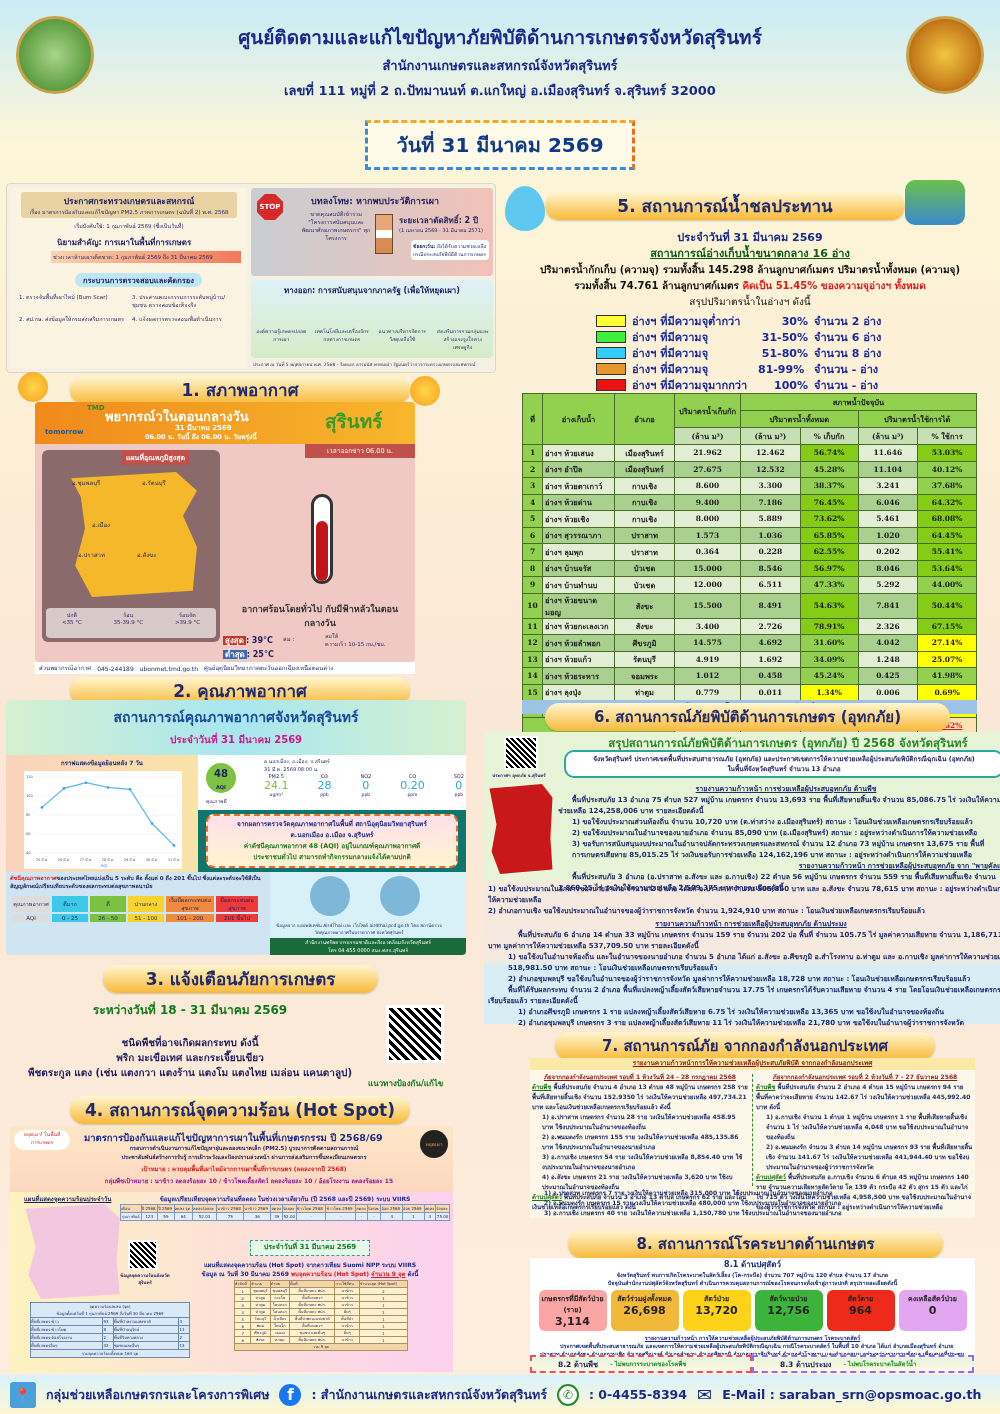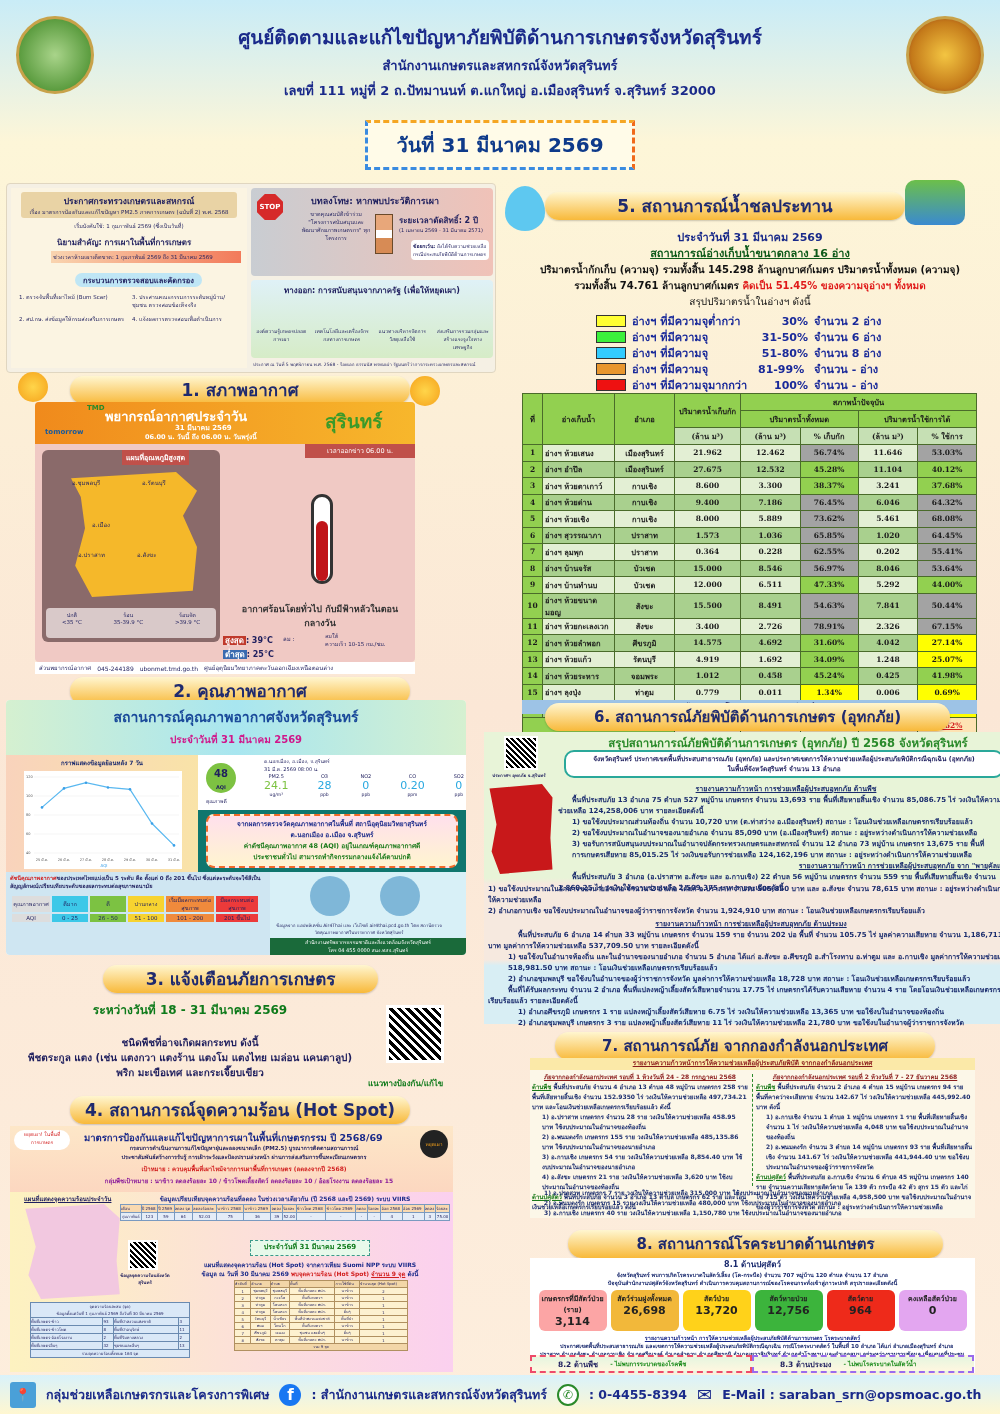--- a/index.html
+++ b/index.html
@@ -18,21 +18,21 @@
 .infog{left:6px;top:183px;width:490px;height:190px;background:#f5f0e4;border:1px solid #e0d6c0}
 .weather{left:35px;top:402px;width:380px;height:260px;background:#f0c9c4}
 .wbar{left:0;top:0;width:380px;height:42px;background:linear-gradient(90deg,#f08a1c,#f7b72c)}
 .aq{left:6px;top:700px;width:460px;height:255px;background:#fff}
 .leg-row{display:flex;align-items:center;gap:6px;font-size:11px;font-weight:bold;color:#1a2a9a;height:16px}
 .sw{width:30px;height:12px;border:1.5px solid #333}
 table{border-collapse:collapse}
 .res td,.res th{border:1px solid #4a6b2a;font-size:7.5px;font-weight:bold;text-align:center;padding:0 2px;height:16.5px;font-family:"DejaVu Serif",serif;color:#1a1a1a}
 .res th{background:#92d050;height:17px}
 .res td.name{text-align:left}
-.c-blue{background:#a3a3a3}.c-green{background:#92d050}.c-yellow{background:#ffff00}.c-light{background:#e3efd4}.c-mid{background:#a9d08e}
+.c-blue{background:#84cc16}.c-green{background:#92d050}.c-yellow{background:#ffff00}.c-light{background:#e3efd4}.c-mid{background:#a9d08e}
 .res tr.total td{background:#fde3b3;color:#d21f1f}
 .small{font-size:7px;font-weight:bold;color:#1b2d6e;line-height:11px}
 .card{border-radius:6px;font-size:7px;font-weight:bold;text-align:center;color:#222;padding:3px 2px}
 .card b{display:block;font-size:11px}
 .footer{left:0;top:1375px;width:1000px;height:39px;background:linear-gradient(180deg,#d9f2fb,#fff7d0);display:flex;align-items:center;gap:10px;padding-left:10px;font-size:12.5px;font-weight:bold;color:#1a2a8a}
 .icn{display:inline-flex;align-items:center;justify-content:center;border-radius:50%;color:#fff;font-weight:bold}
 </style>
 </head>
 <body>
 
@@ -83,21 +83,21 @@
   <div class="abs" style="left:246px;top:177px;font-size:4.5px;width:240px">ประกาศ ณ วันที่ 5 พฤศจิกายน พ.ศ. 2568 - ร้อยเอก ธรรมนัส พรหมเผ่า รัฐมนตรีว่าการกระทรวงเกษตรและสหกรณ์</div>
 </div>
 
 <div class="abs pill" style="left:70px;top:376px;width:340px">1. สภาพอากาศ</div>
 <div class="abs" style="left:18px;top:372px;width:30px;height:30px;border-radius:50%;background:radial-gradient(circle,#ffd54a,#f5a11a)"></div>
 <div class="abs" style="left:410px;top:376px;width:30px;height:30px;border-radius:50%;background:radial-gradient(circle,#ffd54a,#f5a11a)"></div>
 <div class="abs panel weather">
   <div class="abs wbar">
     <div class="abs" style="left:10px;top:26px;font-size:7px;color:#1a5a9a;font-weight:bold">tomorrow</div>
     <div class="abs" style="left:52px;top:2px;font-size:7px;color:#2a8a2a;font-weight:bold">TMD</div>
-    <div class="abs" style="left:70px;top:4px;font-size:13px;color:#fff;font-weight:bold">พยากรณ์อากาศประจำวัน</div>
+    <div class="abs" style="left:70px;top:4px;font-size:13px;color:#fff;font-weight:bold">พยากรณ์วในตอนกลางวัน</div>
     <div class="abs" style="left:140px;top:20px;font-size:7px;color:#fff;font-weight:bold">31 มีนาคม 2569</div>
     <div class="abs" style="left:110px;top:30px;font-size:6.5px;color:#fff;font-weight:bold">06.00 น. วันนี้ ถึง 06.00 น. วันพรุ่งนี้</div>
     <div class="abs" style="left:290px;top:4px;font-size:19px;color:#3a9a2a;font-weight:bold">สุรินทร์</div>
   </div>
   <div class="abs" style="left:270px;top:42px;width:110px;height:14px;background:#c0504a;color:#fff;font-size:6.5px;text-align:center;line-height:14px">เวลาออกข่าว 06.00 น.</div>
   <div class="abs" style="left:7px;top:48px;width:178px;height:192px;background:#8a6a6a;border-radius:6px">
     <div class="abs" style="left:80px;top:0;background:#c0504a;color:#fff;font-size:7px;font-weight:bold;padding:2px 4px">แผนที่อุณหภูมิสูงสุด</div>
     <div class="abs" style="left:22px;top:22px;width:140px;height:125px;background:#f5b82a;clip-path:polygon(5% 5%,80% 0,95% 15%,85% 35%,95% 60%,92% 95%,20% 100%,8% 75%,15% 45%,12% 20%)"></div>
     <div class="abs" style="left:50px;top:70px;font-size:6px">อ.เมือง</div>
     <div class="abs" style="left:36px;top:100px;font-size:6px">อ.ปราสาท</div>
@@ -252,22 +252,22 @@
         <div>สำนักงานทรัพยากรธรรมชาติและสิ่งแวดล้อมจังหวัดสุรินทร์</div>
         <div>โทร 04 455 0000  สนง.ทสจ.สุรินทร์</div>
       </div>
   </div>
 </div>
 
 <div class="abs pill" style="left:103px;top:965px;width:275px">3. แจ้งเตือนภัยการเกษตร</div>
 <div class="abs" style="left:0;top:1000px;width:380px;text-align:center;font-size:12px;font-weight:bold;color:#0e7a1a">ระหว่างวันที่ 18 - 31 มีนาคม 2569</div>
 <div class="abs" style="left:0;top:1035px;width:380px;text-align:center;font-size:10px;font-weight:bold;line-height:15px">
   <div>ชนิดพืชที่อาจเกิดผลกระทบ ดังนี้</div>
+  <div>พริก มะเขือเทศ และกระเจี๊ยบเขียว</div>
   <div>พืชตระกูล แตง (เช่น แตงกวา แตงร้าน แตงโม แตงไทย เมล่อน แคนตาลูป)</div>
-  <div>พริก มะเขือเทศ และกระเจี๊ยบเขียว</div>
 </div>
 <div class="abs" style="left:386px;top:1005px;width:58px;height:58px;background:repeating-linear-gradient(45deg,#000 0 3px,#fff 3px 6px);border:3px solid #fff"></div>
 <div class="abs" style="left:368px;top:1077px;font-size:8px;font-weight:bold;color:#0e7a1a">แนวทางป้องกัน/แก้ไข</div>
 
 <div class="abs pill" style="left:70px;top:1096px;width:340px">4. สถานการณ์จุดความร้อน (Hot Spot)</div>
 <div class="abs" style="left:10px;top:1126px;width:443px;height:66px;background:linear-gradient(180deg,#fde7c8,#fcd7c0)">
   <div class="abs" style="left:4px;top:4px;width:56px;height:20px;background:#fff;border-radius:10px;font-size:5px;text-align:center;color:#d21f1f">หยุดเผา! ในพื้นที่การเกษตร</div>
   <div class="abs" style="left:74px;top:4px;font-size:9.5px;font-weight:bold;color:#1a2a8a">มาตรการป้องกันและแก้ไขปัญหาการเผาในพื้นที่เกษตรกรรม ปี 2568/69</div>
   <div class="abs" style="left:74px;top:18px;width:320px;text-align:center;font-size:5.5px;font-weight:bold">กรอบการดำเนินงานการแก้ไขปัญหาฝุ่นละอองขนาดเล็ก (PM2.5) บูรณาการติดตามสถานการณ์</div>
   <div class="abs" style="left:74px;top:27px;width:320px;text-align:center;font-size:5.5px;font-weight:bold">ประชาสัมพันธ์สร้างการรับรู้ การเฝ้าระวังและป้องปรามล่วงหน้า ผ่านการส่งเสริมการขึ้นทะเบียนเกษตรกร</div>

